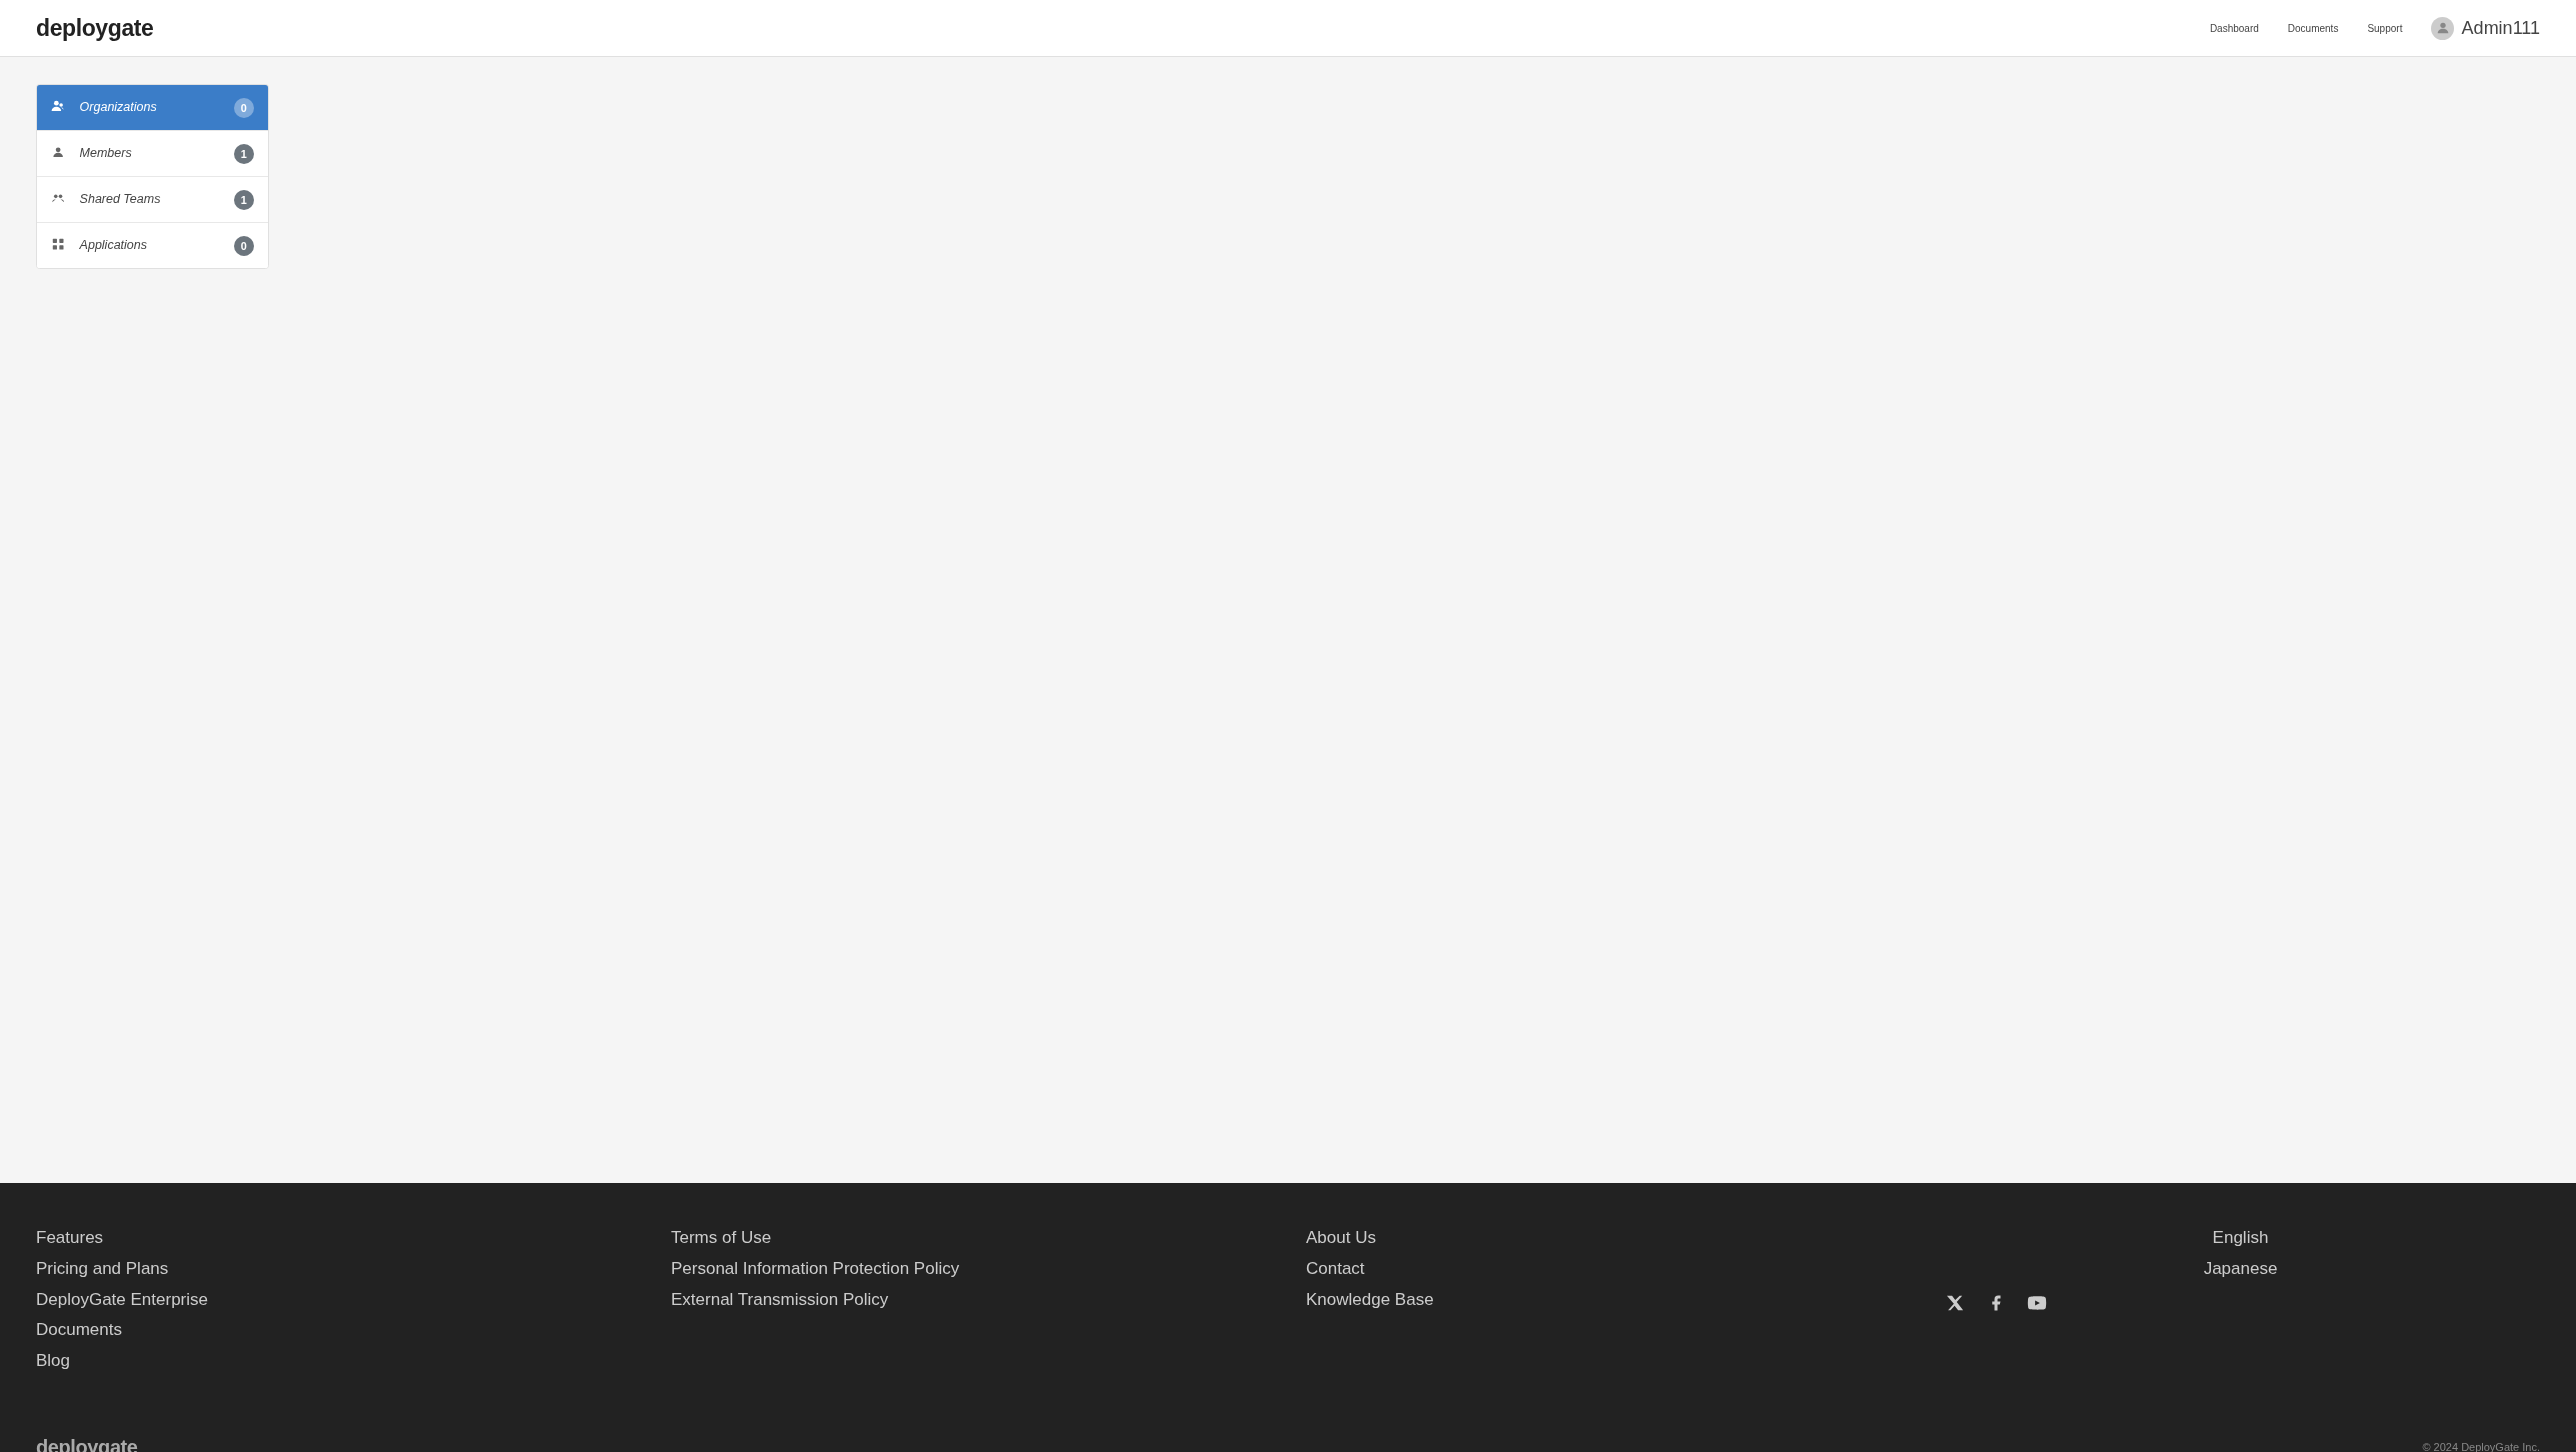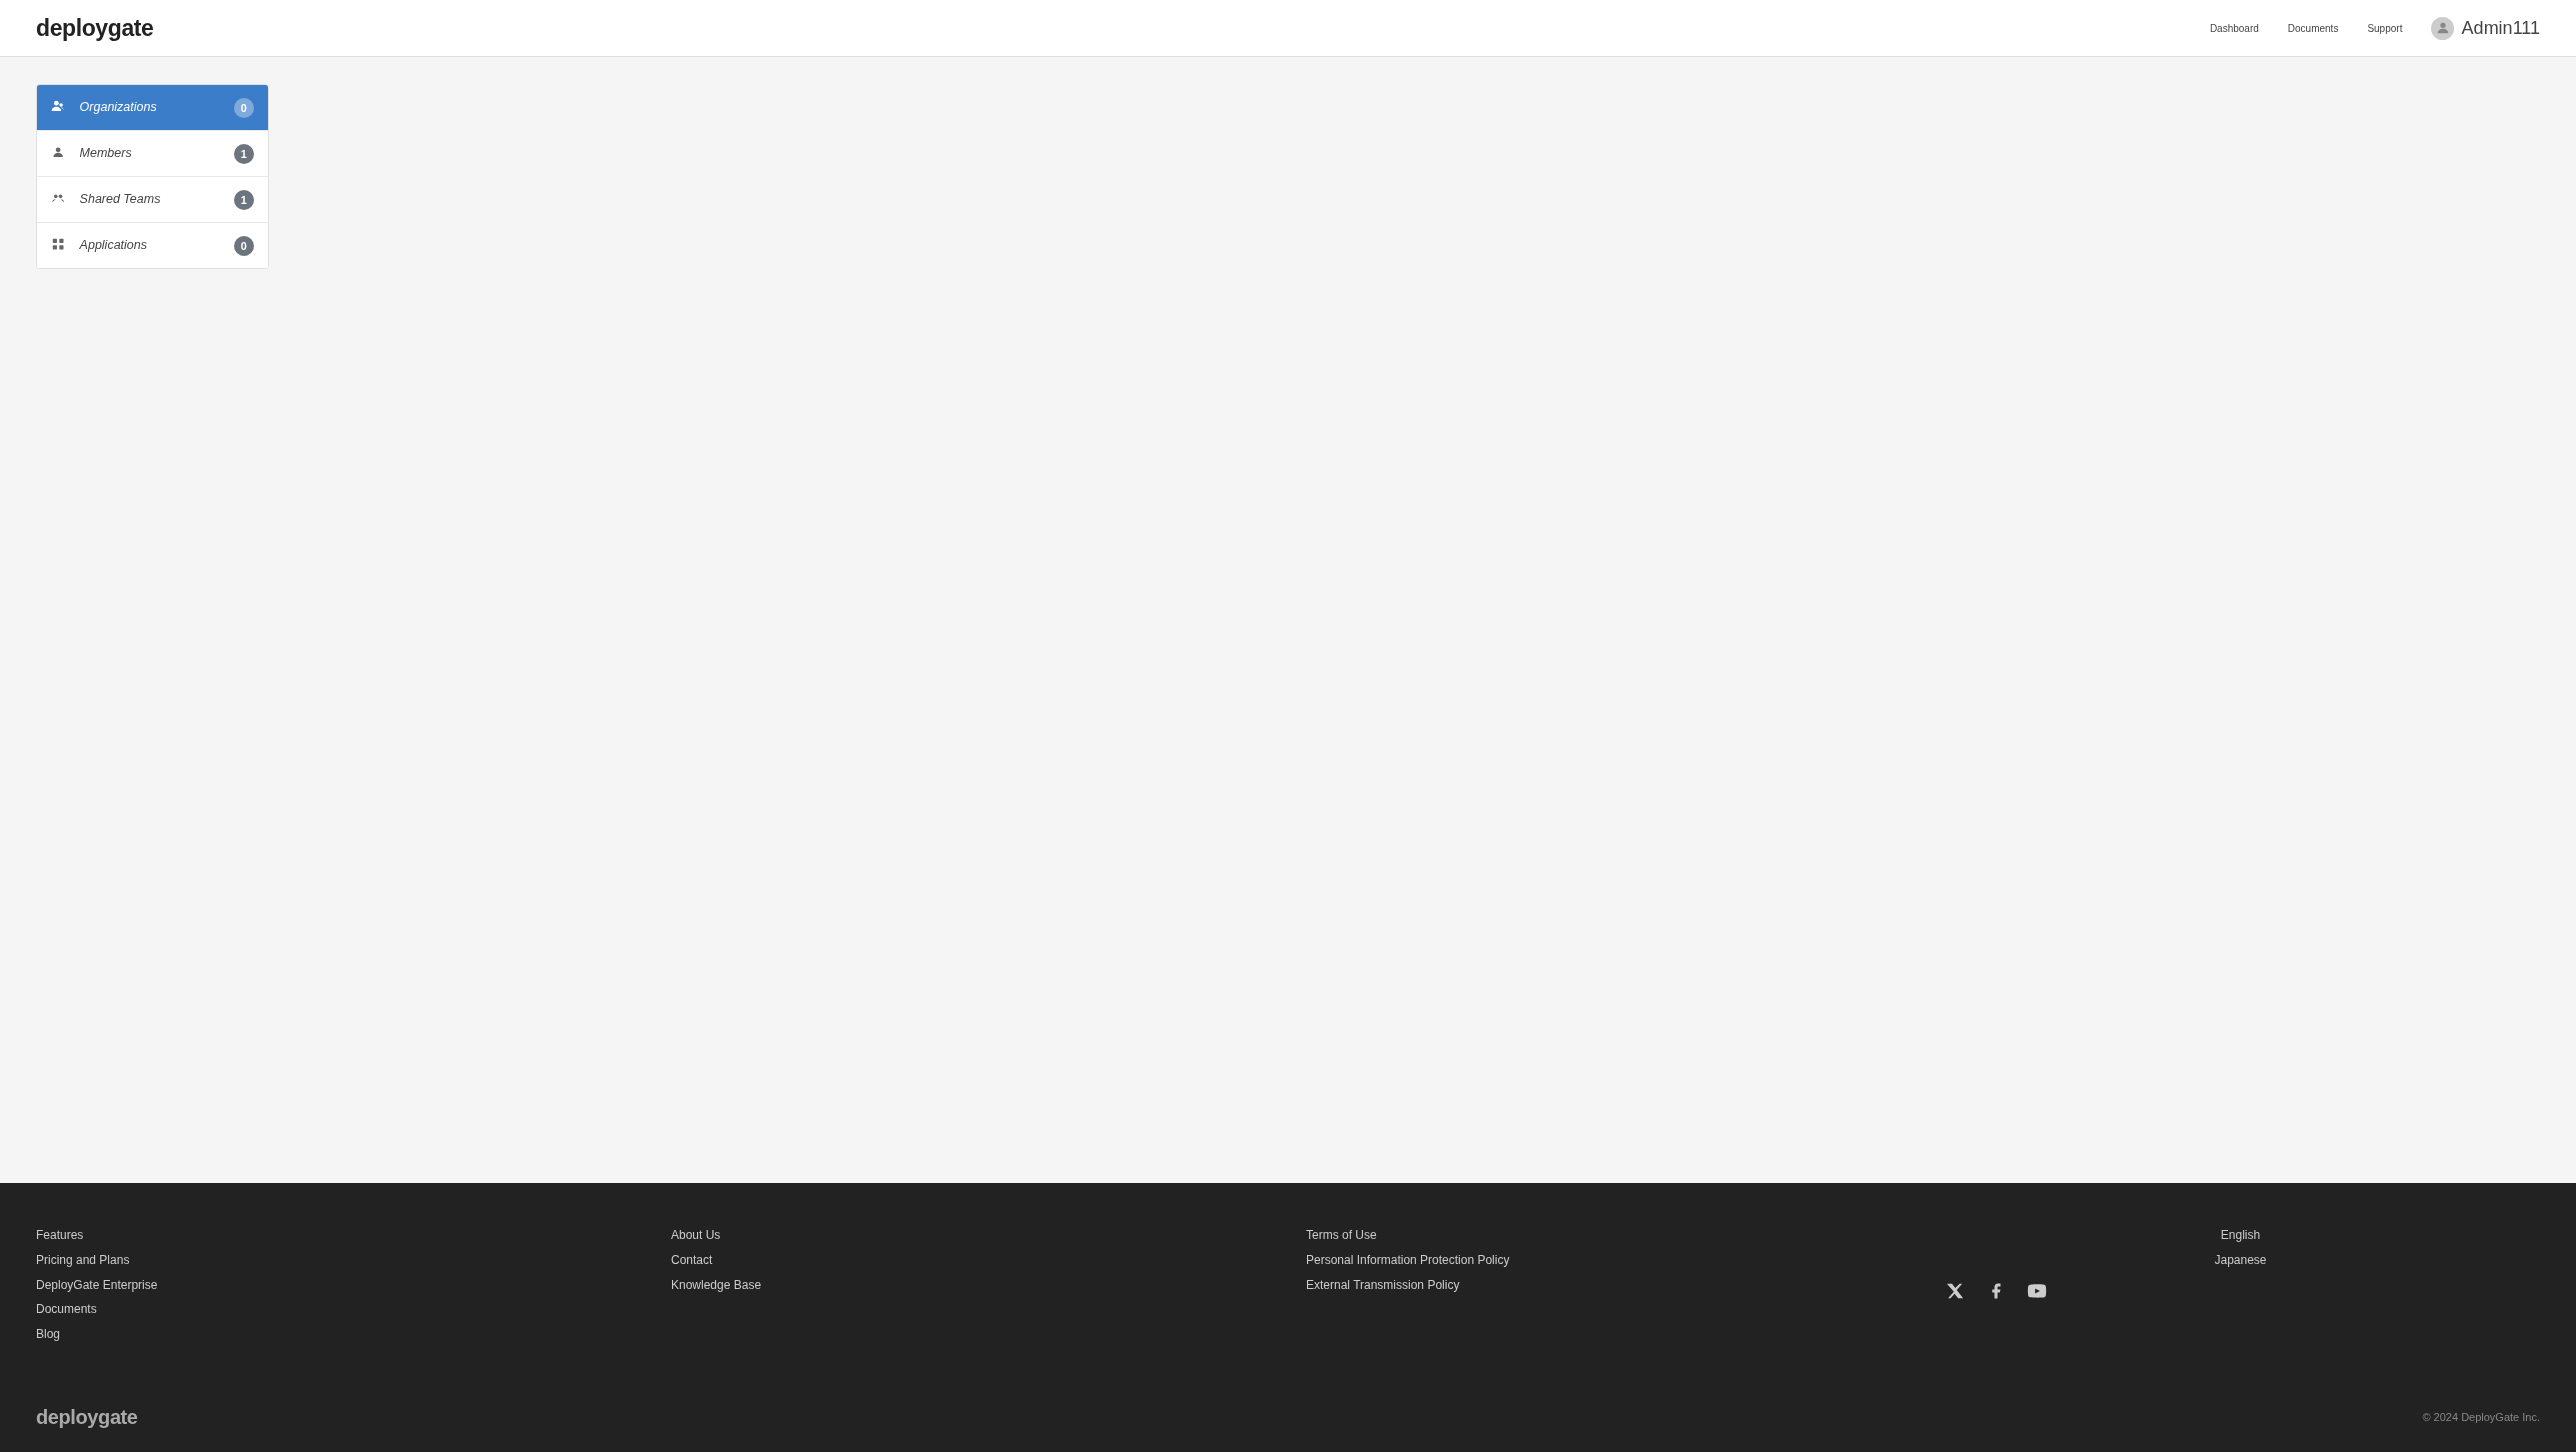--- a/index.html
+++ b/index.html
@@ -202,21 +202,21 @@
     .footer-grid {
       display: grid;
       grid-template-columns: 1fr 1fr 1fr 1fr;
       gap: 36px;
       margin-bottom: 36px;
     }
     .footer-col a, .footer-col span {
       display: block;
       color: #ccc;
       text-decoration: none;
-      font-size: 12px;
+      font-size: 17px;
       margin-bottom: 10.8px;
       cursor: pointer;
     }
     .footer-bottom {
       display: flex;
       align-items: center;
       justify-content: space-between;
       padding-top: 18px;
     }
     .footer-logo {
@@ -354,29 +354,29 @@
 
     <div class="footer-col">
       <a href="#">Features</a>
       <a href="#">Pricing and Plans</a>
       <a href="#">DeployGate Enterprise</a>
       <a href="#">Documents</a>
       <a href="#">Blog</a>
     </div>
 
     <div class="footer-col">
+      <a href="#">Terms of Use</a>
+      <a href="#">Personal Information Protection Policy</a>
+      <a href="#">External Transmission Policy</a>
+    </div>
+
+    <div class="footer-col">
       <a href="#">About Us</a>
       <a href="#">Contact</a>
       <a href="#">Knowledge Base</a>
-    </div>
-
-    <div class="footer-col">
-      <a href="#">Terms of Use</a>
-      <a href="#">Personal Information Protection Policy</a>
-      <a href="#">External Transmission Policy</a>
     </div>
 
     <div class="footer-col">
       <a class="lang-link" href="#">English</a>
       <a class="lang-link" href="#">Japanese</a>
       <div class="social-icons">
         <div class="social-icon" title="X (Twitter)">
           <svg width="18" height="18" viewBox="0 0 24 24" fill="currentColor">
             <path d="M18.244 2.25h3.308l-7.227 8.26 8.502 11.24H16.17l-4.714-6.231-5.401 6.231H2.746l7.73-8.835L1.254 2.25H8.08l4.253 5.622L18.244 2.25z"></path>
           </svg>

